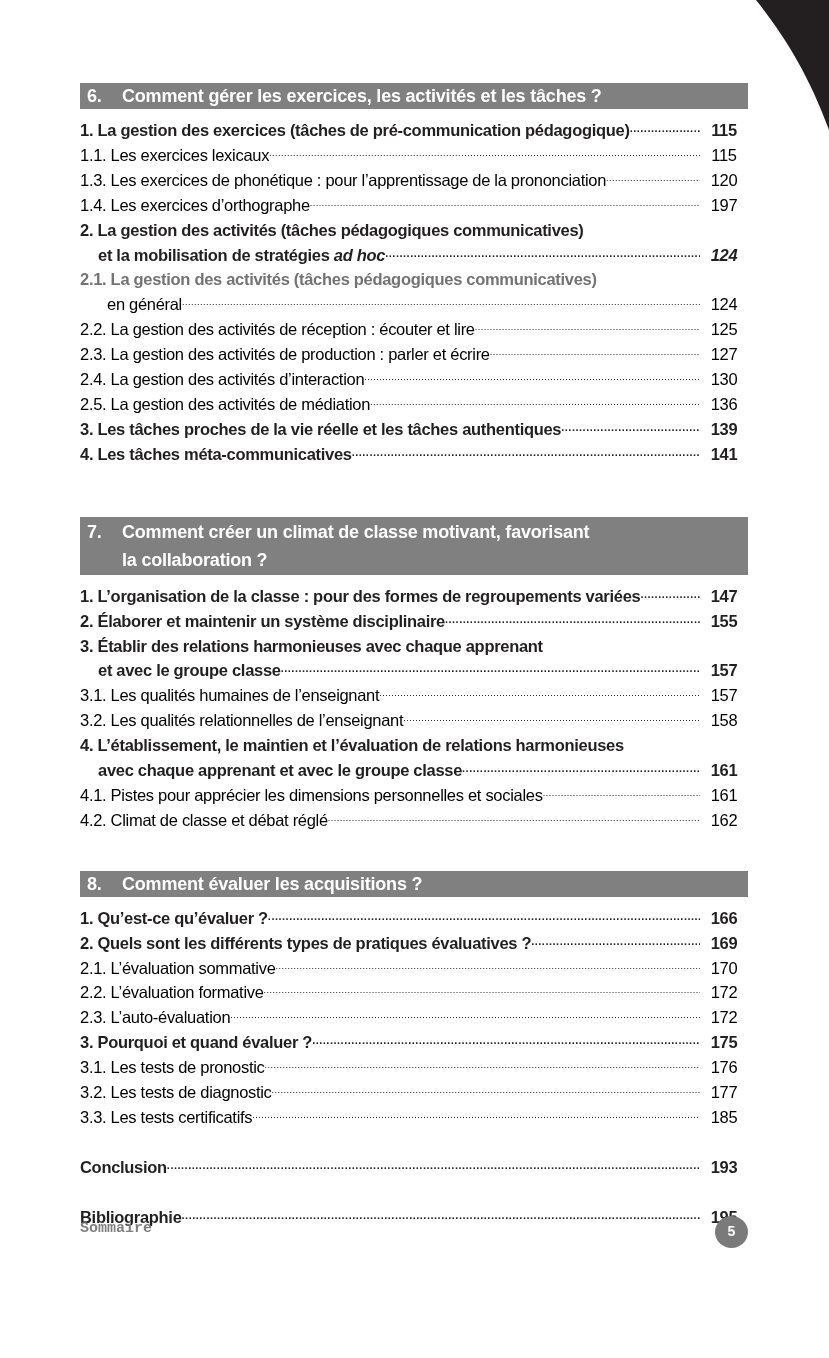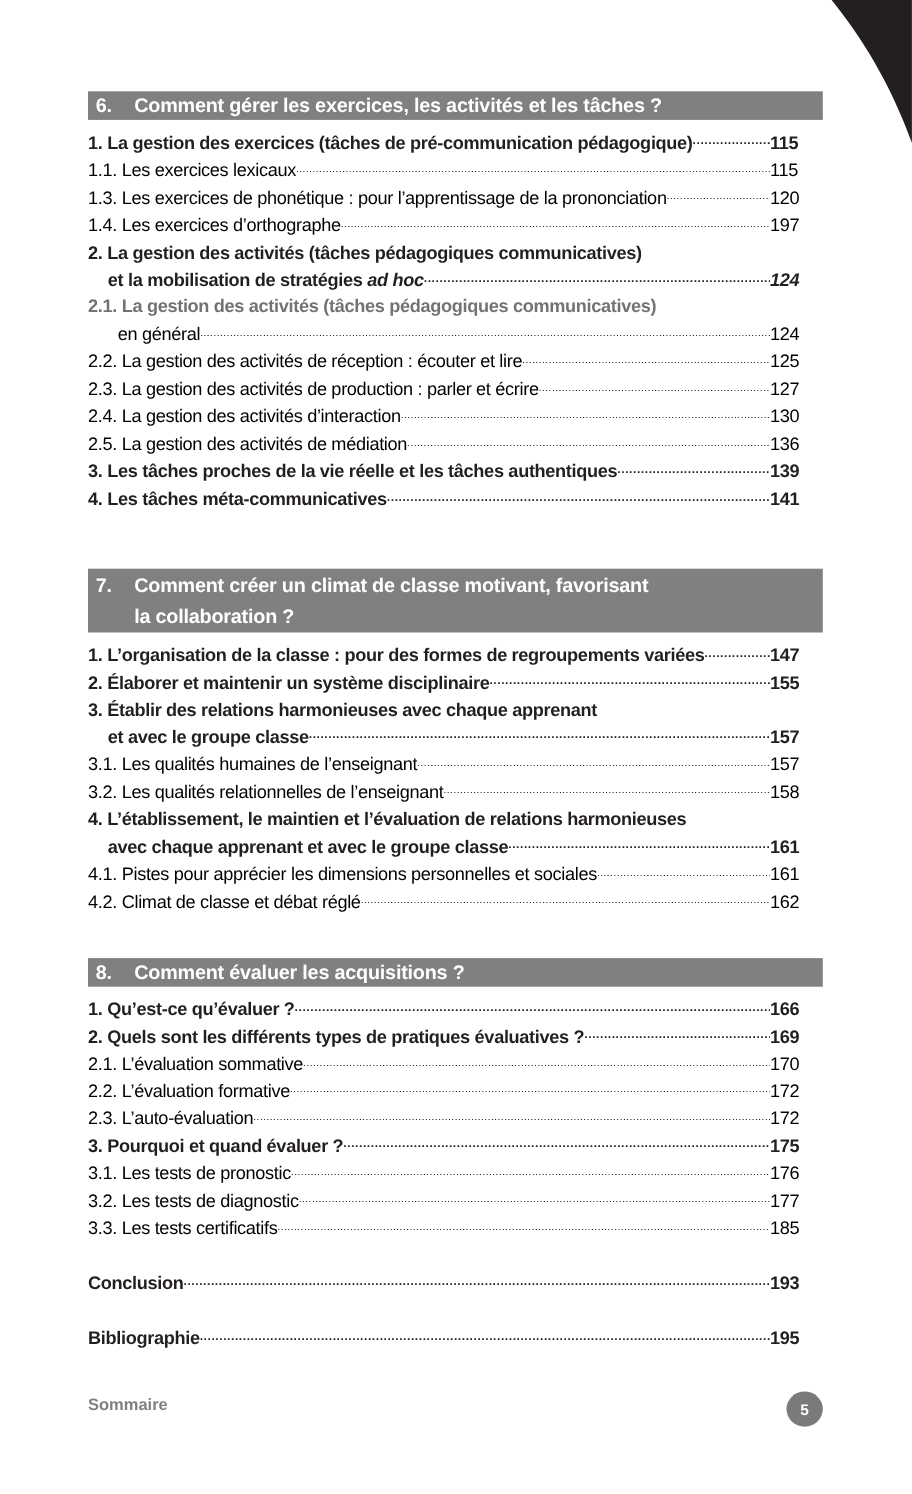--- a/index.html
+++ b/index.html
@@ -16,33 +16,33 @@
   }
   .chapter-bar .num { width: 35px; flex: none; }
   .chapter-bar .title { flex: 1; }
   .chapter-bar.two-line { line-height: 28px; padding-top: 1px; padding-bottom: 1px; }
   .entries { margin-top: 9px; }
   .entry { display: flex; align-items: flex-end; font-size: 16.5px; line-height: 24.9px; letter-spacing: -0.3px; }
   .entry .label { flex: 1; display: flex; overflow: hidden; white-space: nowrap; justify-content: flex-end; }
   .entry .label .text { flex: none; }
   .entry .label .dots { flex: 1; overflow: hidden; white-space: nowrap; font-size: 9px; letter-spacing: 0.5px; line-height: 20px; }
   .entry .label .dots::after { content: "................................................................................................................................................................................................................................................................................................................................"; }
-  .entry .page { width: 48px; text-align: left; flex: none; }
+  .entry .page { width: 48px; text-align: center; flex: none; }
   .entry.bold { font-weight: bold; }
   .entry.light { color: #000000; font-weight: normal; }
   .entry.bold .label .dots { font-size: 11px; font-weight: bold; }
   .entry.indent .label .text { padding-left: 18px; }
   .entry.indent2 .label .text { padding-left: 27px; }
   .multi-head { font-size: 16.5px; line-height: 24.9px; font-weight: bold; letter-spacing: -0.3px; white-space: nowrap; }
   .multi-head.light { font-weight: bold; color: #737373; }
   .italic { font-style: italic; }
   .gap-ch7 { height: 50px; }
   .gap-ch8 { height: 38px; }
   .gap-single { height: 25px; }
-  .footer { position: absolute; top: 1265px; left: 80px; width: 668px; height: 30px; }
+  .footer { position: absolute; top: 1216px; left: 80px; width: 668px; height: 30px; font-family: Liberation Mono, monospace; }
   .footer .label { position: absolute; left: 0; top: 4px; font-weight: bold; color: #808080; font-size: 15px; }
   .footer .badge { position: absolute; right: 0; top: 0; width: 33px; height: 32px; border-radius: 50%; background: #7a7a7a; color: #fff; font-weight: bold; font-size: 14px; display: flex; align-items: center; justify-content: center; }
 </style>
 </head>
 <body>
 
 <svg class="corner" viewBox="0 0 90 130" preserveAspectRatio="none">
   <path d="M17,0 C45,35 70,75 90,130 L90,0 Z" fill="#231f20"></path>
 </svg>
 

